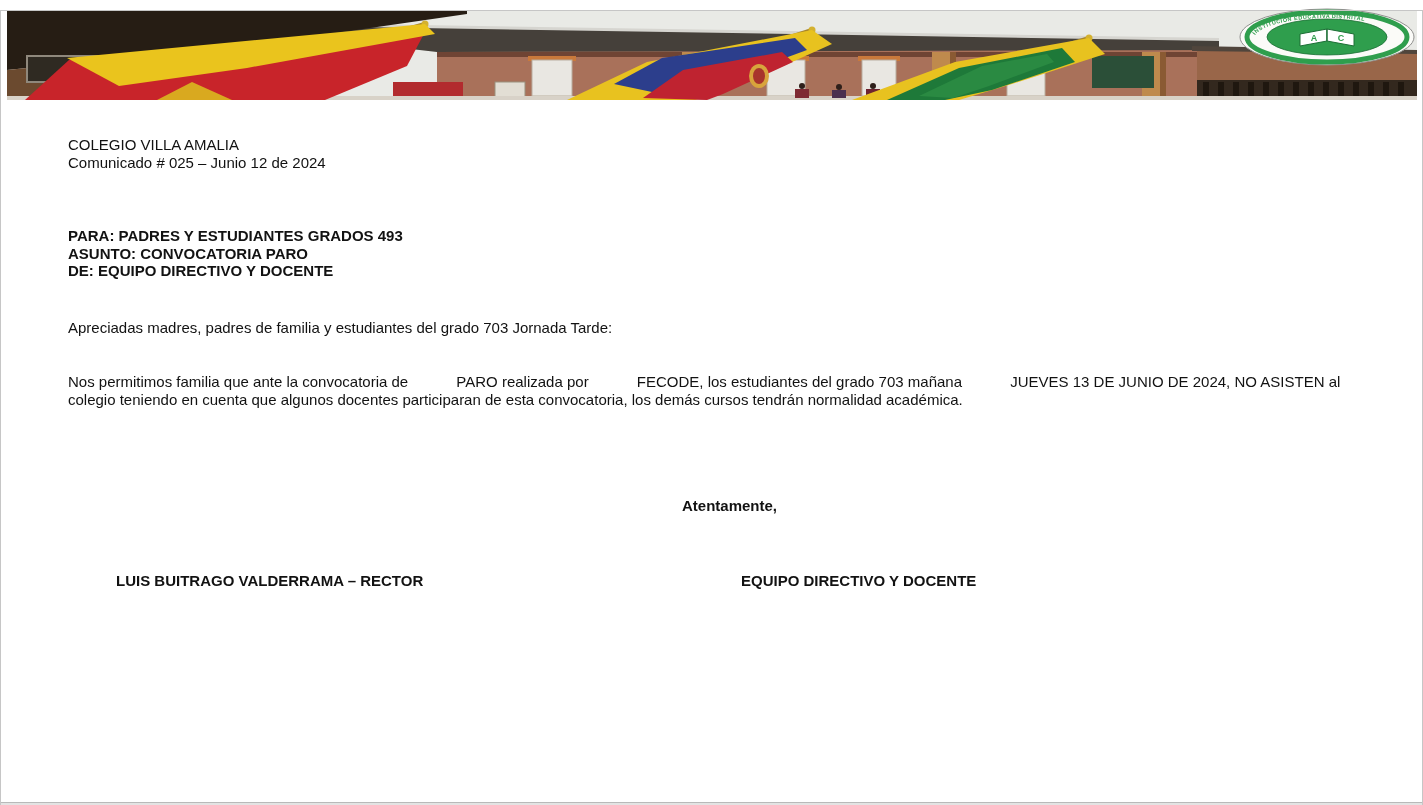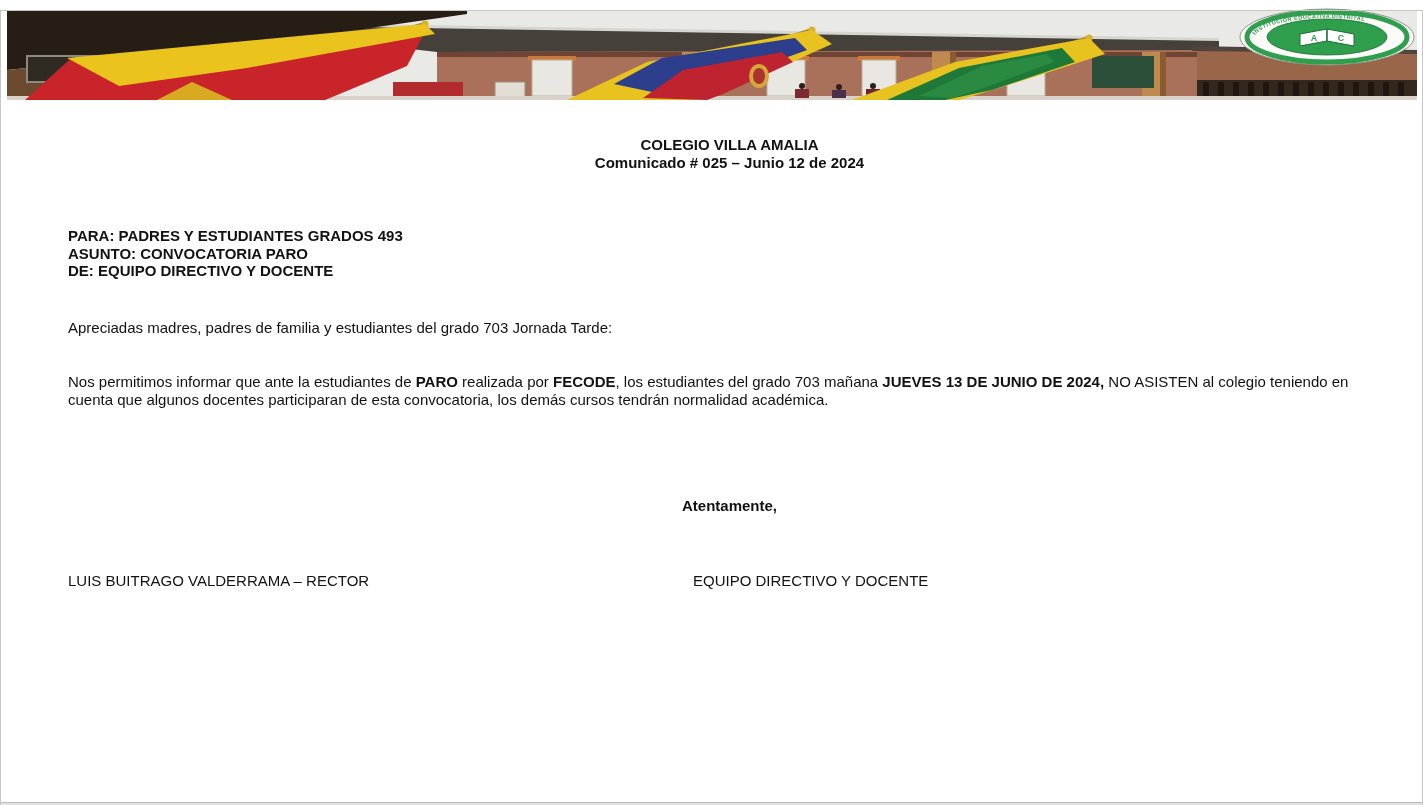--- a/index.html
+++ b/index.html
@@ -53,46 +53,46 @@
     width: 178px;
     height: 58px;
     z-index: 5;
   }
   .content {
     padding: 36px 32px 0 68px;
     font-size: 15px;
     line-height: 18px;
   }
   .title-block {
-    text-align: center;
-    font-weight: bold;
+    font-weight: normal;
   }
   .title-line { height: 18px; }
   .meta-block {
     margin-top: 55px;
     font-weight: bold;
     line-height: 17.6px;
   }
   .salutation {
     margin-top: 39px;
   }
   .paragraph {
     margin-top: 36px;
     line-height: 18.5px;
   }
-  .paragraph b { font-weight: bold; }
+  .paragraph b { font-weight: normal; margin-left: 44px; }
   .closing {
     margin-top: 87px;
     font-weight: bold;
     text-align: center;
   }
   .signature-row {
     margin-top: 57px;
     display: flex;
-    font-weight: normal;
+    font-weight: bold;
+    margin-left: 48px;
   }
   .signature-left { width: 625px; flex: 0 0 auto; }
   .signature-right { flex: 1; }
 </style>
 </head>
 <body>
 
 <div class="page">
 
   <div class="banner-wrap">
@@ -229,21 +229,21 @@
     </div>
 
     <div class="meta-block">
       <div>PARA: PADRES Y ESTUDIANTES GRADOS 493</div>
       <div>ASUNTO: CONVOCATORIA PARO</div>
       <div>DE: EQUIPO DIRECTIVO Y DOCENTE</div>
     </div>
 
     <div class="salutation">Apreciadas madres, padres de familia y estudiantes del grado 703 Jornada Tarde:</div>
 
-    <div class="paragraph"><span>Nos permitimos informar que ante la estudiantes de </span><b>PARO</b><span> realizada por </span><b>FECODE</b><span>, los estudiantes del grado 703 mañana </span><b>JUEVES 13 DE JUNIO DE 2024,</b><span> NO ASISTEN al colegio teniendo en cuenta que algunos docentes participaran de esta convocatoria, los demás cursos tendrán normalidad académica.</span></div>
+    <div class="paragraph"><span>Nos permitimos familia que ante la convocatoria de </span><b>PARO</b><span> realizada por </span><b>FECODE</b><span>, los estudiantes del grado 703 mañana </span><b>JUEVES 13 DE JUNIO DE 2024,</b><span> NO ASISTEN al colegio teniendo en cuenta que algunos docentes participaran de esta convocatoria, los demás cursos tendrán normalidad académica.</span></div>
 
     <div class="closing">Atentamente,</div>
 
     <div class="signature-row">
       <div class="signature-left">LUIS BUITRAGO VALDERRAMA – RECTOR</div>
       <div class="signature-right">EQUIPO DIRECTIVO Y DOCENTE</div>
     </div>
 
   </div>
 

